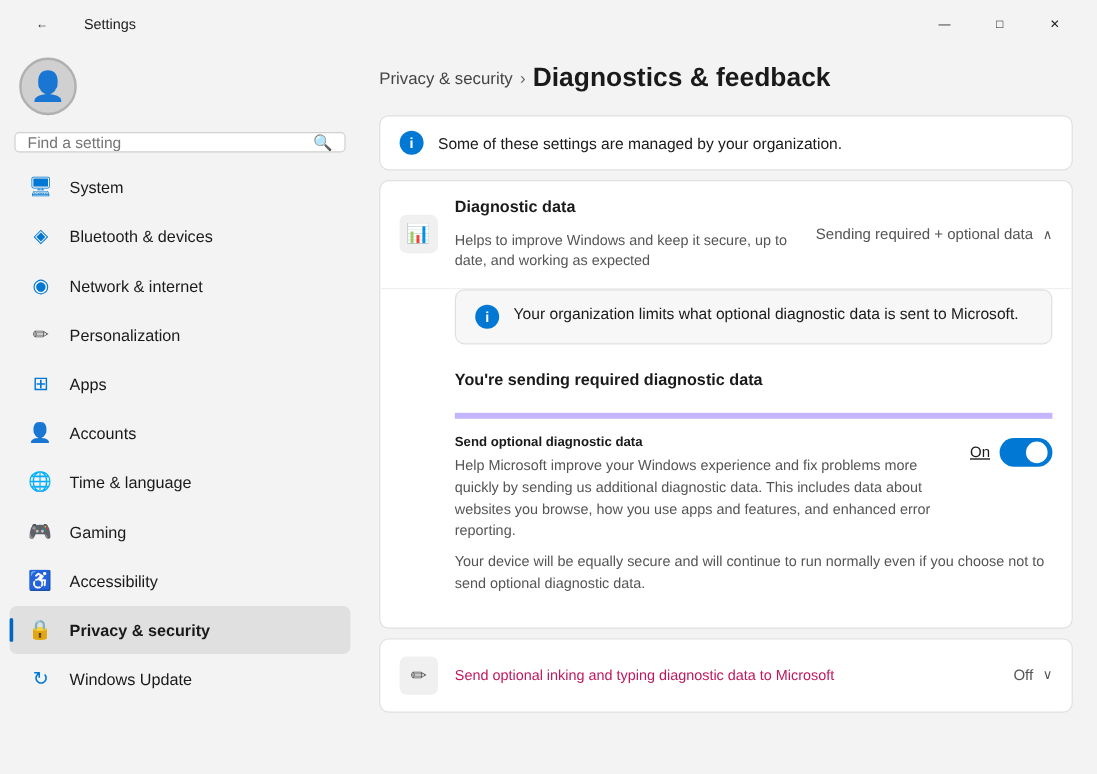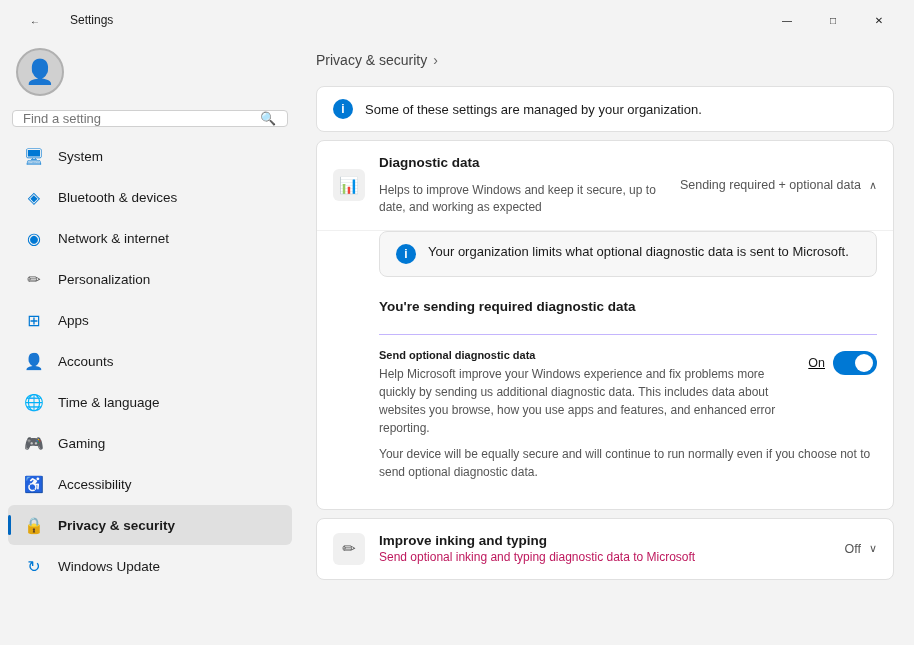--- a/index.html
+++ b/index.html
@@ -271,21 +271,21 @@
       border-radius: 8px;
       padding: 12px 16px;
       margin-bottom: 8px;
       font-size: 13px;
       color: #1a1a1a;
     }
 
     
     .required-data-section {
       padding: 14px 0;
-      border-bottom: 1px solid #c4b5fd;
+      border-bottom: 5px solid #c4b5fd;
     }
     .required-data-title {
       font-size: 13.5px;
       font-weight: 600;
       color: #1a1a1a;
       margin-bottom: 6px;
     }
     .required-data-desc {
       font-size: 12px;
       color: #555;
@@ -471,20 +471,21 @@
           <span>Windows Update</span>
         </div>
       </div>
   </div>
 
   <div class="content">
 
     <div class="breadcrumb">
       <span class="breadcrumb-parent">Privacy &amp; security</span>
       <span class="breadcrumb-sep">›</span>
+      <span class="breadcrumb-current">Diagnostics &amp; feedback</span>
     </div>
 
     <div class="info-banner">
       <div class="info-circle">i</div>
       <span>Some of these settings are managed by your organization.</span>
     </div>
 
     <div class="settings-card">
       <div class="card-header-row">
         <div class="card-icon-wrap">📊</div>
@@ -523,21 +524,20 @@
             </div>
           </div>
           <div class="optional-note">Your device will be equally secure and will continue to run normally even if you choose not to send optional diagnostic data.</div>
         </div>
       </div>
     </div>
 
     <div class="inking-row">
       <div class="inking-icon">✏</div>
       <div class="inking-text">
-        <div class="inking-title">Improve inking and typing</div>
         <div class="inking-desc">Send optional inking and typing diagnostic data to Microsoft</div>
       </div>
       <div class="inking-right">
         <span>Off</span>
         <span class="chevron-icon">∨</span>
       </div>
     </div>
 
   </div>
 </div>

